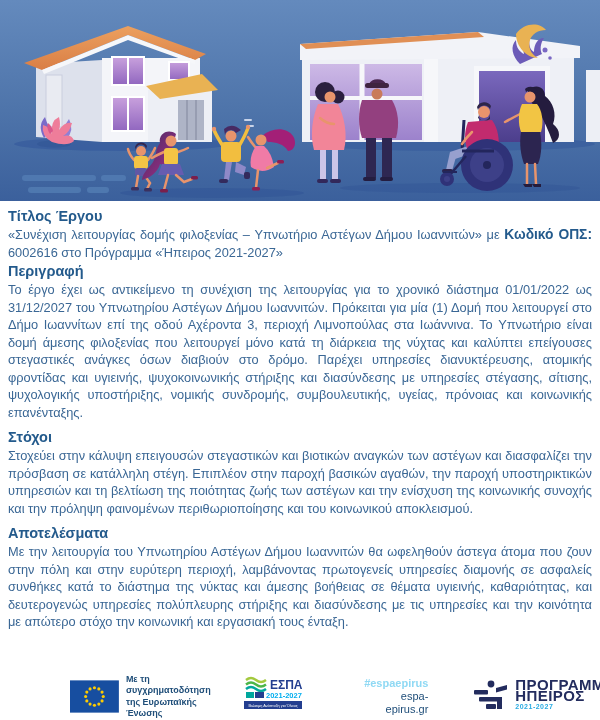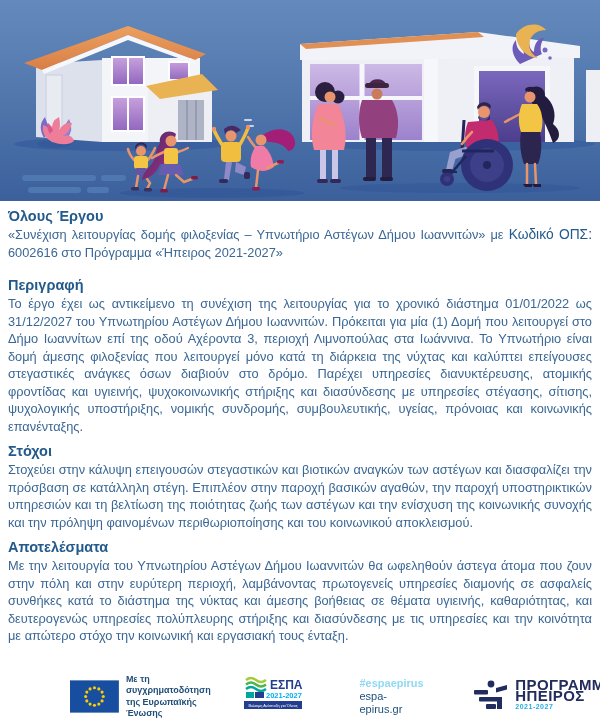--- a/index.html
+++ b/index.html
@@ -4,30 +4,30 @@
 <style>
   html,body{margin:0;padding:0;background:#ffffff;}
   .page{position:relative;width:600px;height:720px;overflow:hidden;background:#fff;
         font-family:"Liberation Sans","DejaVu Sans",sans-serif;}
   .hero{display:block;width:600px;height:201px;}
   .content{padding:3px 8px 0 8px;color:var(--c-body,#3A6795);}
   .content h2{font-size:14.5px;font-weight:700;color:var(--c-heading,#235A8C);
               margin:8px 0 1px 0;line-height:17px;}
   .content h2.first{margin-top:4px;}
   .body-text{font-size:12.8px;line-height:17.5px;text-align:justify;margin:0;}
-  .h-inline{font-weight:400;font-size:13.8px;color:var(--c-heading,#235A8C);}
+  .h-inline{font-weight:700;font-size:13.8px;color:var(--c-heading,#235A8C);}
   .inline-line{font-size:12.8px;line-height:19px;margin:0;}
   .inline-line .small-val{font-size:11.6px;}
   .budget-line{margin-top:7px;}
   .footer{position:absolute;left:16px;top:673px;width:600px;height:47px;
           display:flex;align-items:center;}
   .eu-block{margin-left:54px;display:flex;align-items:center;gap:7px;}
   .eu-text{font-size:9px;font-weight:700;line-height:11.5px;color:var(--c-navy,#1F4E79);}
   .espa-block{margin-left:9px;}
-  .social-block{margin-left:58px;line-height:13px;}
+  .social-block{margin-left:58px;line-height:13px;text-align:right;}
   .hashtag{font-size:11px;font-weight:700;color:var(--c-cyan-light,#8FD9F4);}
   .website{font-size:11px;font-weight:400;color:var(--c-navy,#1F4E79);}
   .epirus-block{margin-left:46px;display:flex;align-items:center;gap:7px;}
   .epirus-text{line-height:10.5px;}
   .epirus-line{font-size:15px;font-weight:700;letter-spacing:.4px;color:var(--c-epirus-navy,#232C5E);}
   .epirus-period{font-size:7px;font-weight:700;letter-spacing:.5px;color:var(--c-cyan,#29ABE2);margin-top:1px;}
 </style>
 </head>
 <body>
 
@@ -235,25 +235,25 @@
       <path d="M521,132 C519,144 521,156 524,164 L538,164 C542,154 542,142 540,132 Z" fill="#2C2550"></path>
       <path d="M527,164 L527,184" stroke="#E8946C" stroke-width="2.5" stroke-linecap="round"></path>
       <path d="M535,164 L536,184" stroke="#E8946C" stroke-width="2.5" stroke-linecap="round"></path>
       <path d="M523,184 h9 l0,3 h-7 z" fill="#241C3E"></path>
       <path d="M532,184 h9 l0,3 h-7 z" fill="#241C3E"></path>
     </g>
   </svg>
 
   <div class="content">
 
-    <h2 class="first">Όλους Έργου</h2>
+    <h2 class="first">Τίτλος Έργου</h2>
     <p class="body-text"><span>«Συνέχιση λειτουργίας δομής φιλοξενίας – Υπνωτήριο Αστέγων Δήμου Ιωαννιτών» με </span><span class="h-inline">Κωδικό ΟΠΣ:</span><span> 6002616 στο Πρόγραμμα «Ήπειρος 2021-2027»</span></p>
 
 
-    <h2 style="margin-top:16px;">Περιγραφή</h2>
+    <h2 style="margin-top:2px;">Περιγραφή</h2>
     <p class="body-text">Το έργο έχει ως αντικείμενο τη συνέχιση της λειτουργίας για το χρονικό διάστημα 01/01/2022 ως 31/12/2027 του Υπνωτηρίου Αστέγων Δήμου Ιωαννιτών. Πρόκειται για μία (1) Δομή που λειτουργεί στο Δήμο Ιωαννίτων επί της οδού Αχέροντα 3, περιοχή Λιμνοπούλας στα Ιωάννινα. Το Υπνωτήριο είναι δομή άμεσης φιλοξενίας που λειτουργεί μόνο κατά τη διάρκεια της νύχτας και καλύπτει επείγουσες στεγαστικές ανάγκες όσων διαβιούν στο δρόμο. Παρέχει υπηρεσίες διανυκτέρευσης, ατομικής φροντίδας και υγιεινής, ψυχοκοινωνικής στήριξης και διασύνδεσης με υπηρεσίες στέγασης, σίτισης, ψυχολογικής υποστήριξης, νομικής συνδρομής, συμβουλευτικής, υγείας, πρόνοιας και κοινωνικής επανένταξης.</p>
 
     <h2>Στόχοι</h2>
     <p class="body-text">Στοχεύει στην κάλυψη επειγουσών στεγαστικών και βιοτικών αναγκών των αστέγων και διασφαλίζει την πρόσβαση σε κατάλληλη στέγη. Επιπλέον στην παροχή βασικών αγαθών, την παροχή υποστηρικτικών υπηρεσιών και τη βελτίωση της ποιότητας ζωής των αστέγων και την ενίσχυση της κοινωνικής συνοχής και την πρόληψη φαινομένων περιθωριοποίησης και του κοινωνικού αποκλεισμού.</p>
 
     <h2>Αποτελέσματα</h2>
     <p class="body-text">Με την λειτουργία του Υπνωτηρίου Αστέγων Δήμου Ιωαννιτών θα ωφεληθούν άστεγα άτομα που ζουν στην πόλη και στην ευρύτερη περιοχή, λαμβάνοντας πρωτογενείς υπηρεσίες διαμονής σε ασφαλείς συνθήκες κατά το διάστημα της νύκτας και άμεσης βοήθειας σε θέματα υγιεινής, καθαριότητας, και δευτερογενώς υπηρεσίες πολύπλευρης στήριξης και διασύνδεσης με τις υπηρεσίες και την κοινότητα με απώτερο στόχο την κοινωνική και εργασιακή τους ένταξη.</p>
   </div>
 
   <div class="footer">

